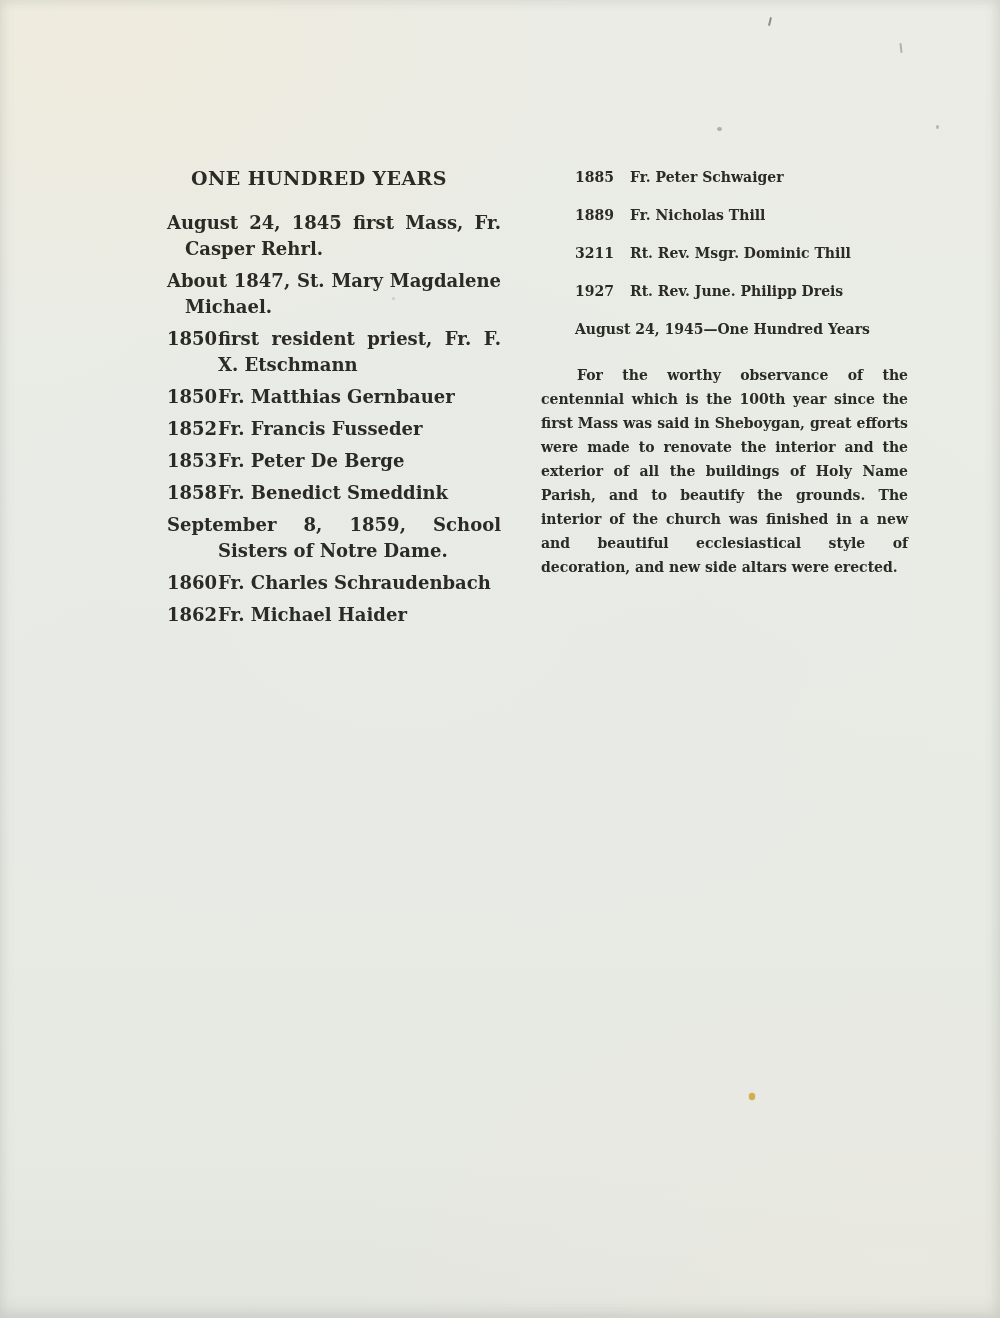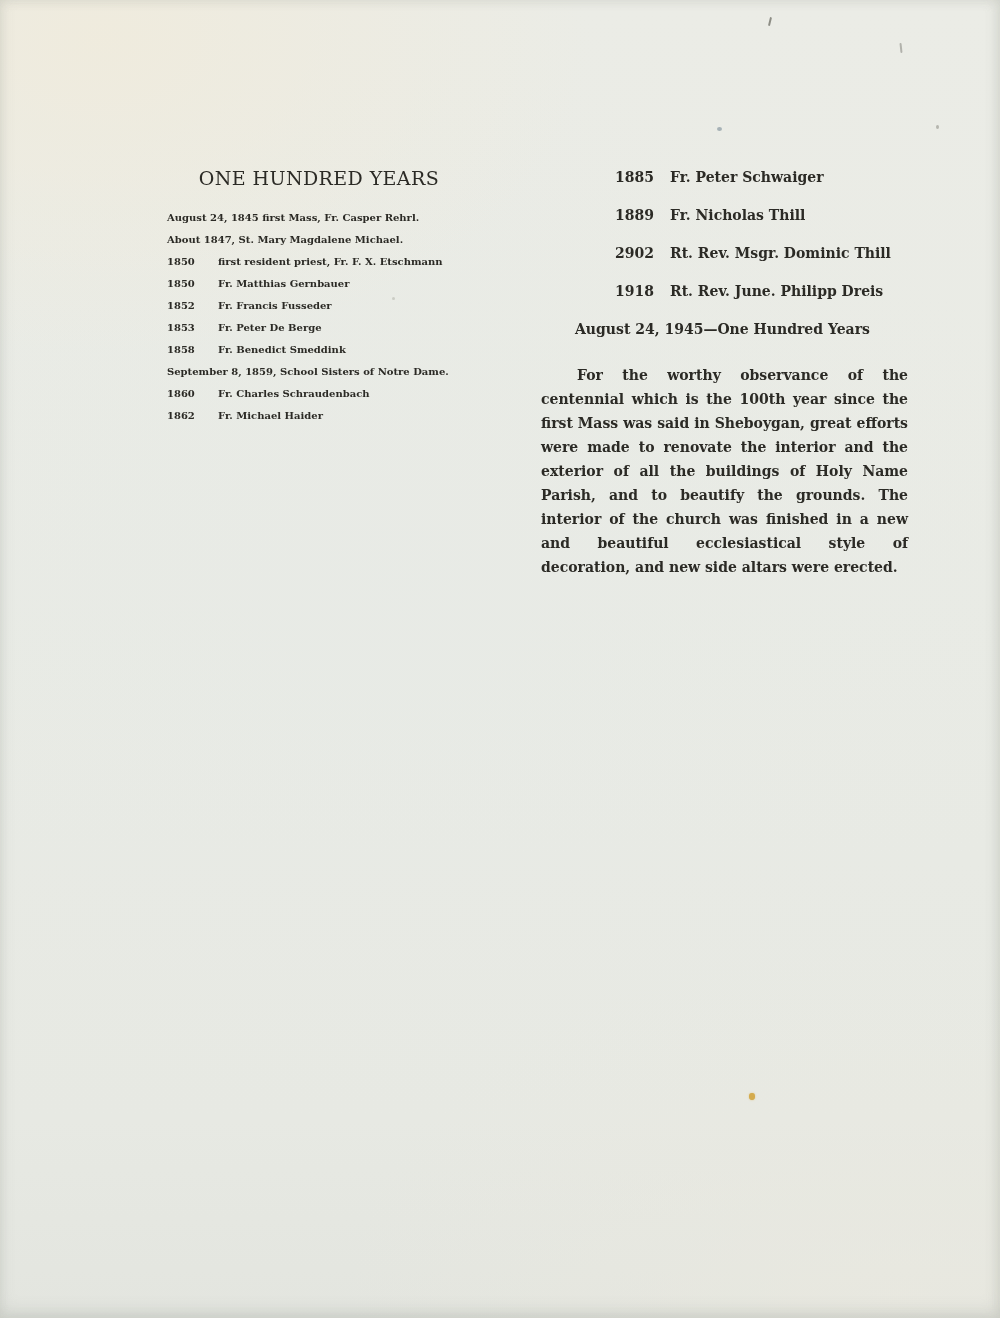--- a/index.html
+++ b/index.html
@@ -38,26 +38,26 @@
     left: 167px;
     top: 166px;
     width: 334px;
   }
   .page-title {
     margin: 0 30px 20px 0;
     font-size: 19px;
     line-height: 24px;
     letter-spacing: 0.4px;
     text-align: center;
-    font-weight: normal;
+    font-weight: bold;
   }
   .timeline p {
     margin: 0 0 6px 0;
-    font-size: 10px;
-    line-height: 16px;
+    font-size: 18px;
+    line-height: 26px;
     text-align: justify;
     hyphens: manual;
   }
   .hang-sm { padding-left: 18px; text-indent: -18px; }
   .hang-lg { padding-left: 51px; text-indent: -51px; }
   .year {
     display: inline-block;
     width: 51px;
     text-indent: 0;
   }
@@ -72,21 +72,20 @@
   .rc-entries { margin-left: 34px; width: 333px; }
   .rc-entries p {
     margin: 0 0 16px 0;
     font-size: 14px;
     line-height: 22px;
     text-align: left;
   }
   .year-r {
     display: inline-block;
     width: 55px;
-    margin-left: 40px;
   }
   .paragraphs { margin-top: 23px; }
   .paragraphs p {
     margin: 0 0 28px 0;
     font-size: 14px;
     line-height: 24px;
     text-align: justify;
     text-indent: 36px;
     hyphens: manual;
   }
@@ -126,22 +125,22 @@
       <p class="hang-lg"><span>September 8, 1859, School Sisters of Notre Dame.</span></p>
       <p class="hang-lg"><span class="year">1860</span><span>Fr. Charles Schraudenbach</span></p>
       <p class="hang-lg"><span class="year">1862</span><span>Fr. Michael Haider</span></p>
     </div>
   </div>
 
   <div class="col-right">
     <div class="rc-entries">
       <p><span class="year-r">1885</span><span>Fr. Peter Schwaiger</span></p>
       <p><span class="year-r">1889</span><span>Fr. Nicholas Thill</span></p>
-      <p><span class="year-r">2902</span><span>Rt. Rev. Msgr. Dominic Thill</span></p>
-      <p><span class="year-r">1918</span><span>Rt. Rev. June. Philipp Dreis</span></p>
+      <p><span class="year-r">3211</span><span>Rt. Rev. Msgr. Dominic Thill</span></p>
+      <p><span class="year-r">1927</span><span>Rt. Rev. June. Philipp Dreis</span></p>
       <p><span>August 24, 1945—One Hundred Years</span></p>
     </div>
 
     <div class="paragraphs">
       <p>For the worthy observance of the centenn­ial which is the 100th year since the first Mass was said in Sheboygan, great efforts were made to renovate the interior and the exterior of all the buildings of Holy Name Parish, and to beautify the grounds. The interior of the church was finished in a new and beautiful ecclesi­astical style of decoration, and new side altars were erected.</p>
     </div>
   </div>
 
 </div>
 

